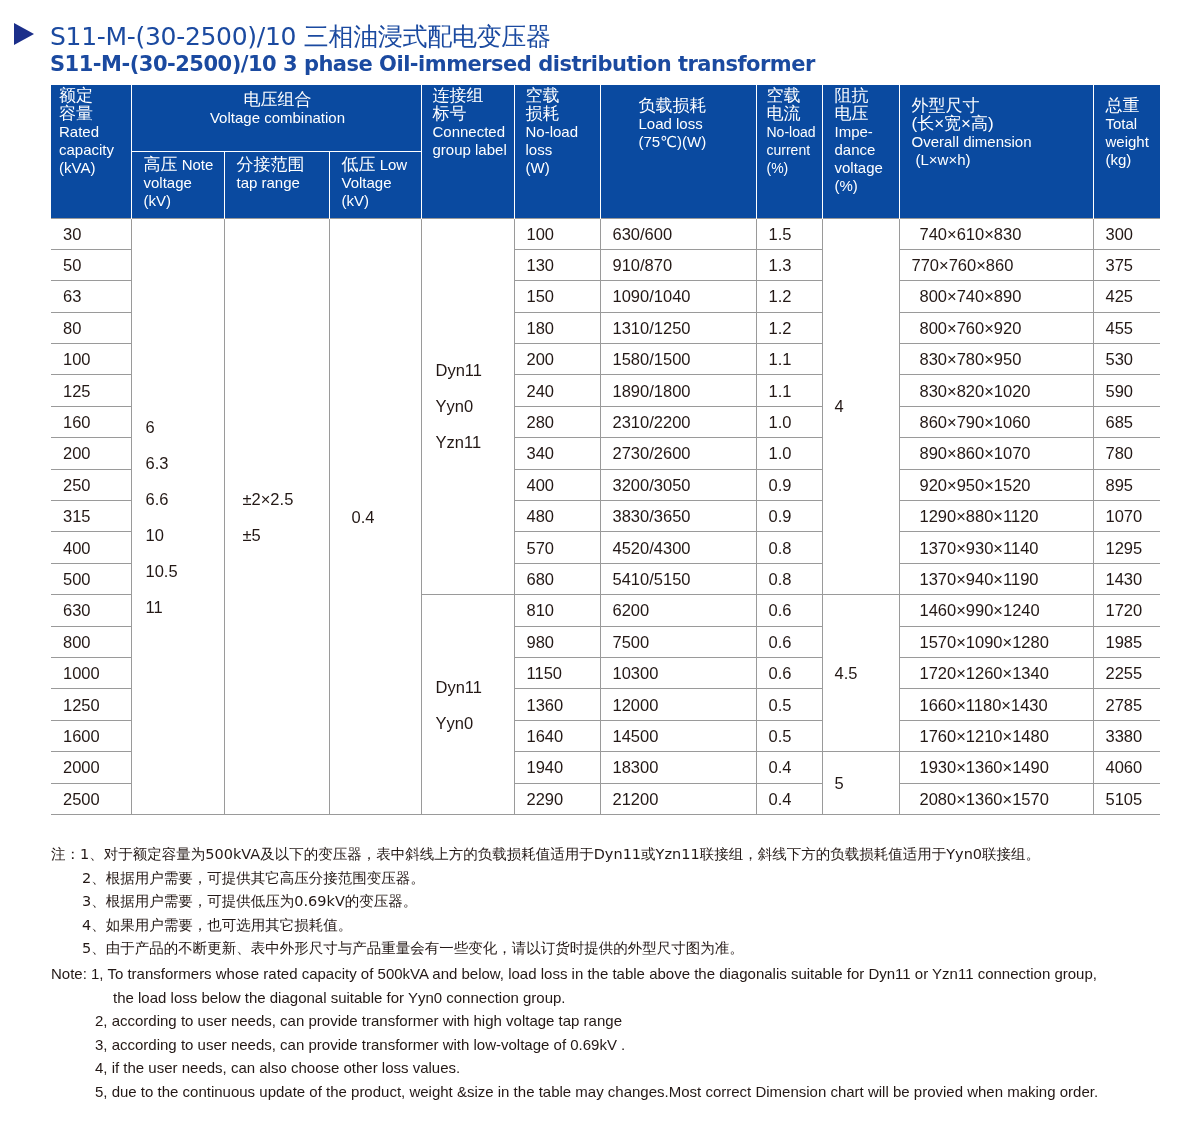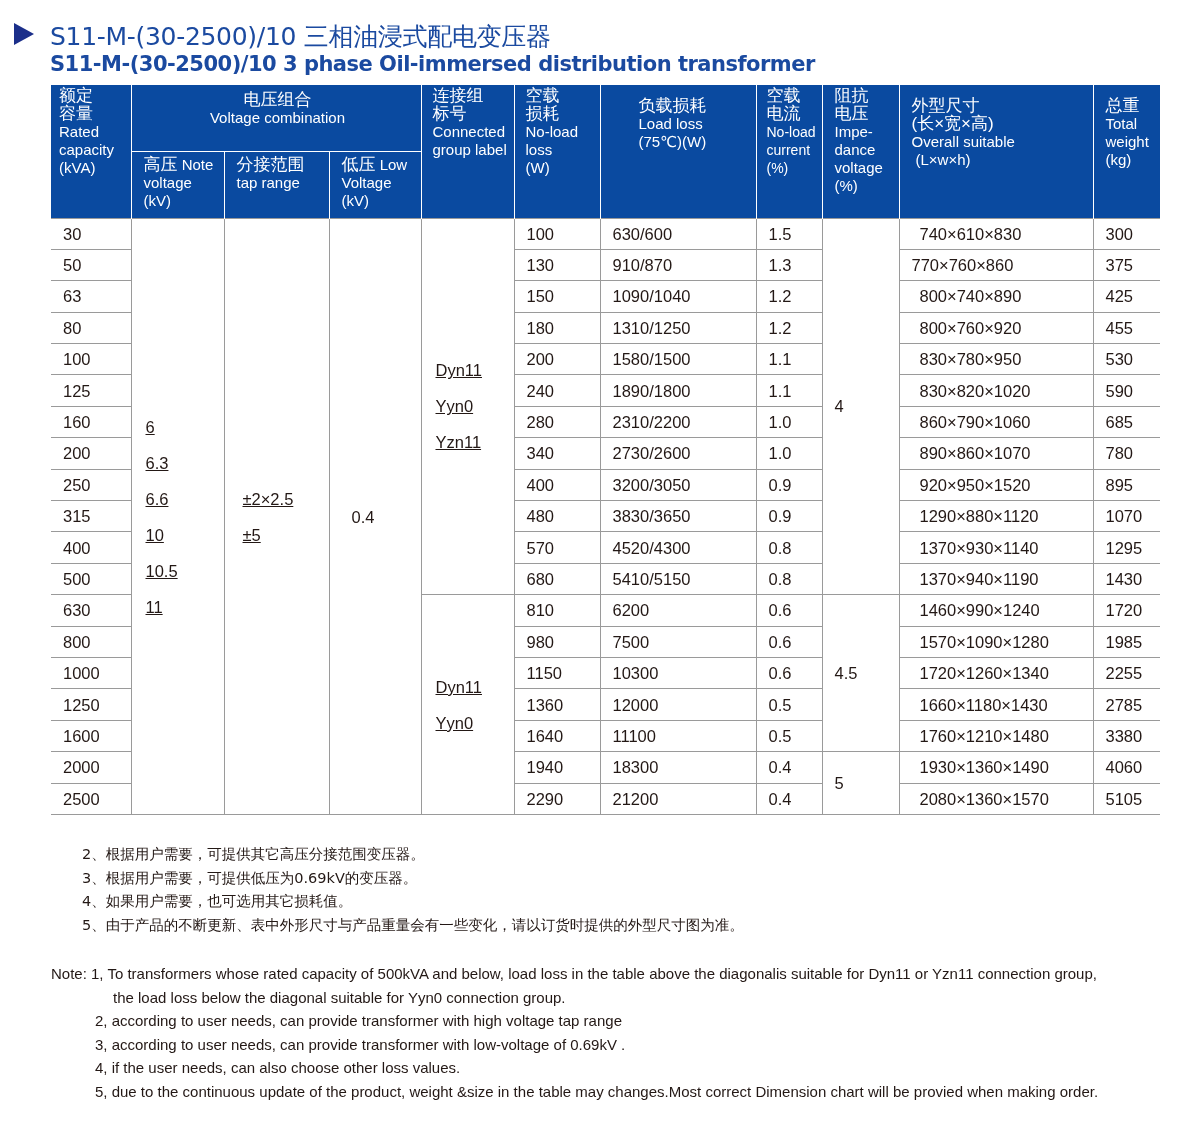--- a/index.html
+++ b/index.html
@@ -23,21 +23,21 @@
   table.spec th.center { text-align:center;margin-top:14px; }
   table.spec th .cn { font-size:17px; display:block; }
   table.spec thead tr.r1 th { height:auto; }
   table.spec td { border:1px solid #9a9a9a; padding:0 0 0 12px; height:30.4px;
       line-height:30px; white-space:nowrap; font-size:16.5px; }
   table.spec td.first { border-left:none; }
   table.spec td.last { border-right:none; }
   table.spec td.merged { vertical-align:top; line-height:36px; padding-left:14px; }
   table.spec td.mid { vertical-align:middle; line-height:36px; }
   table.spec tbody tr:first-child td { border-top:1px solid #9a9a9a; }
-  .stack span { display:block;text-decoration:underline; }
+  .stack span { display:block; }
 
   .notes-cn { position:absolute; left:51px; top:843px; font-size:14.5px; line-height:23.5px; font-family:"DejaVu Sans", sans-serif; }
   .notes-cn div { white-space:nowrap; }
   .notes-cn .indent { padding-left:31px; }
   .notes-en { position:absolute; left:51px; top:962px; font-size:15px; line-height:23.5px; }
   .notes-en div { white-space:nowrap; }
   .notes-en .indent { padding-left:44px; }
   .notes-en .indent2 { padding-left:62px; }
 </style>
 </head>
@@ -105,21 +105,21 @@
         <span class="cn">阻抗</span>
         <span class="cn">电压</span>
         <span style="display:block">Impe-</span>
         <span style="display:block">dance</span>
         <span style="display:block">voltage</span>
         <span style="display:block">(%)</span>
       </th>
       <th rowspan="2" style="padding-left:12px;padding-top:12px">
         <span class="cn">外型尺寸</span>
         <span class="cn">(长×宽×高)</span>
-        <span style="display:block">Overall suitable</span>
+        <span style="display:block">Overall dimension</span>
         <span style="display:block;padding-left:4px">(L×w×h)</span>
       </th>
       <th rowspan="2" style="padding-left:12px;padding-top:12px;border-right:none">
         <span class="cn">总重</span>
         <span style="display:block">Total</span>
         <span style="display:block">weight</span>
         <span style="display:block">(kg)</span>
       </th>
     </tr>
     <tr style="height:67px">
@@ -296,21 +296,21 @@
         <td class="first">1250</td>
         <td>1360</td>
         <td>12000</td>
         <td>0.5</td>
         <td style="padding-left:20px">1660×1180×1430</td>
         <td class="last">2785</td>
       </tr>
       <tr>
         <td class="first">1600</td>
         <td>1640</td>
-        <td>11100</td>
+        <td>14500</td>
         <td>0.5</td>
         <td style="padding-left:20px">1760×1210×1480</td>
         <td class="last">3380</td>
       </tr>
       <tr>
         <td class="first">2000</td>
         <td>1940</td>
         <td>18300</td>
         <td>0.4</td>
         <td rowspan="2" class="mid">5</td>
@@ -322,20 +322,21 @@
         <td>2290</td>
         <td>21200</td>
         <td>0.4</td>
         <td style="padding-left:20px">2080×1360×1570</td>
         <td class="last">5105</td>
       </tr>
     </tbody>
 </table>
 
 <div class="notes-cn">
+  <div>注：1、对于额定容量为500kVA及以下的变压器，表中斜线上方的负载损耗值适用于Dyn11或Yzn11联接组，斜线下方的负载损耗值适用于Yyn0联接组。</div>
   <div class="indent">2、根据用户需要，可提供其它高压分接范围变压器。</div>
   <div class="indent">3、根据用户需要，可提供低压为0.69kV的变压器。</div>
   <div class="indent">4、如果用户需要，也可选用其它损耗值。</div>
   <div class="indent">5、由于产品的不断更新、表中外形尺寸与产品重量会有一些变化，请以订货时提供的外型尺寸图为准。</div>
 </div>
 
 <div class="notes-en">
   <div>Note: 1, To transformers whose rated capacity of 500kVA and below, load loss in the table above the diagonalis suitable for Dyn11 or Yzn11 connection group,</div>
   <div class="indent2">the load loss below the diagonal suitable for Yyn0 connection group.</div>
   <div class="indent">2, according to user needs, can provide transformer with high voltage tap range</div>

